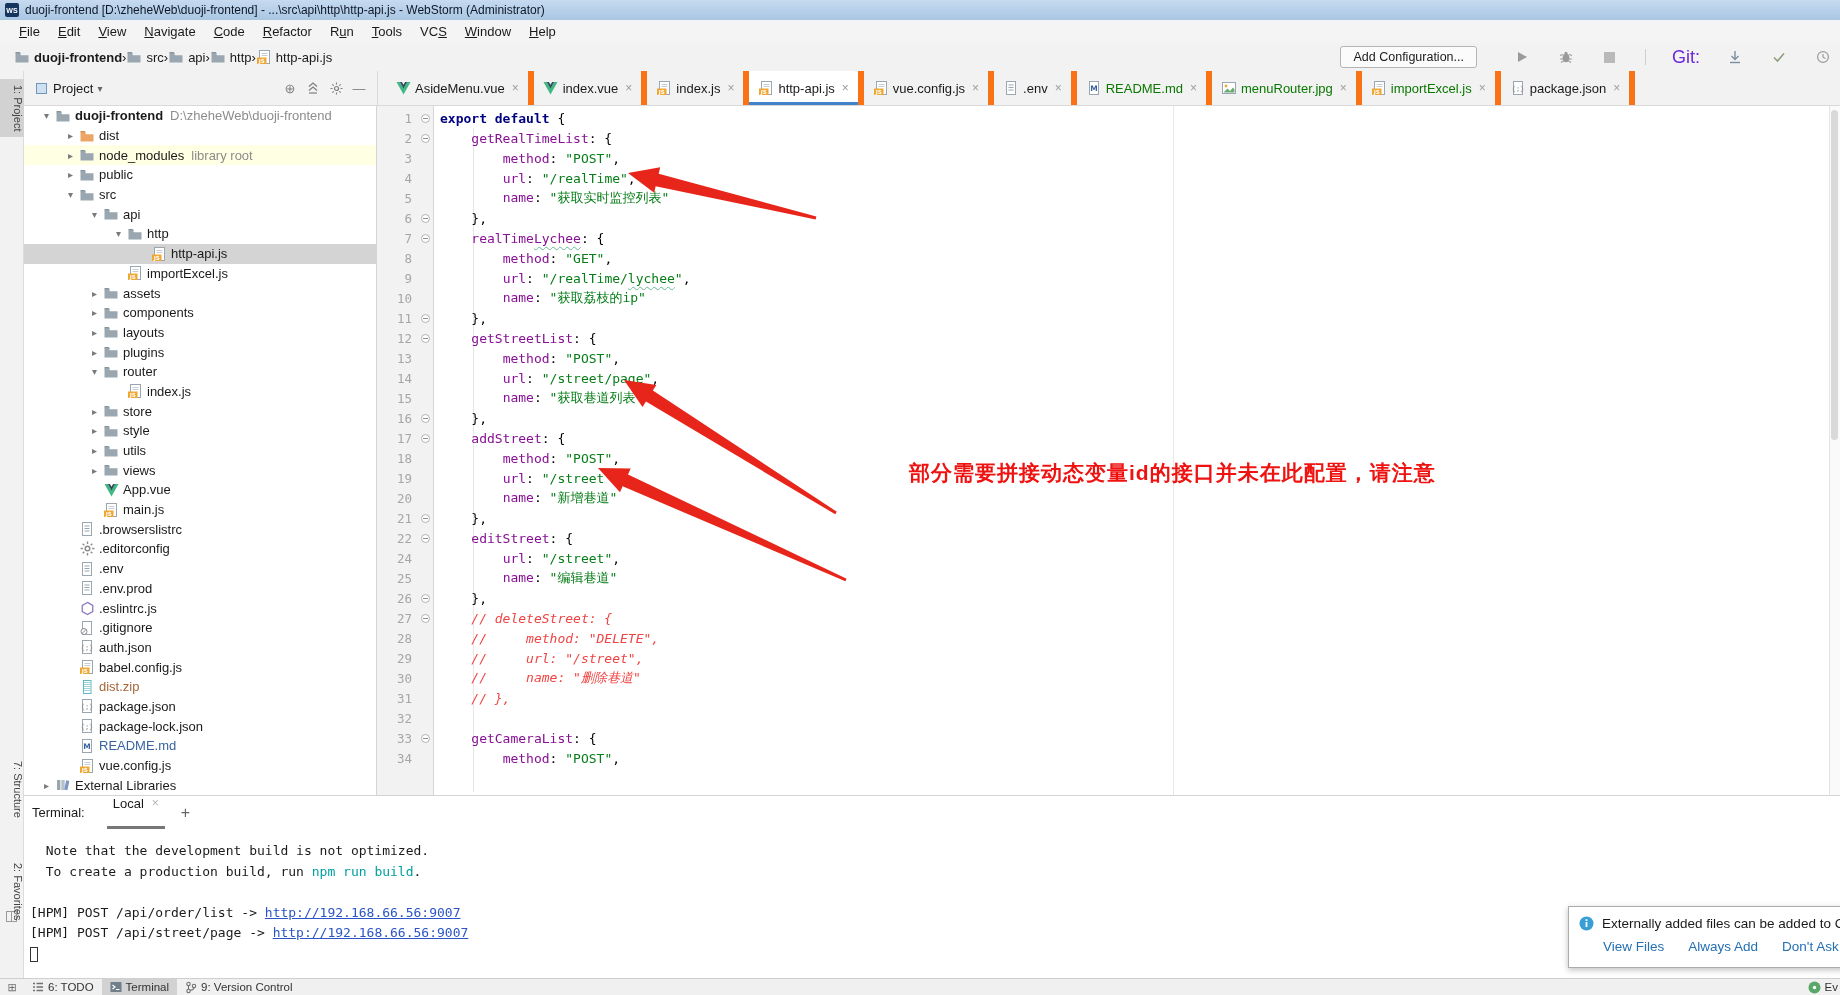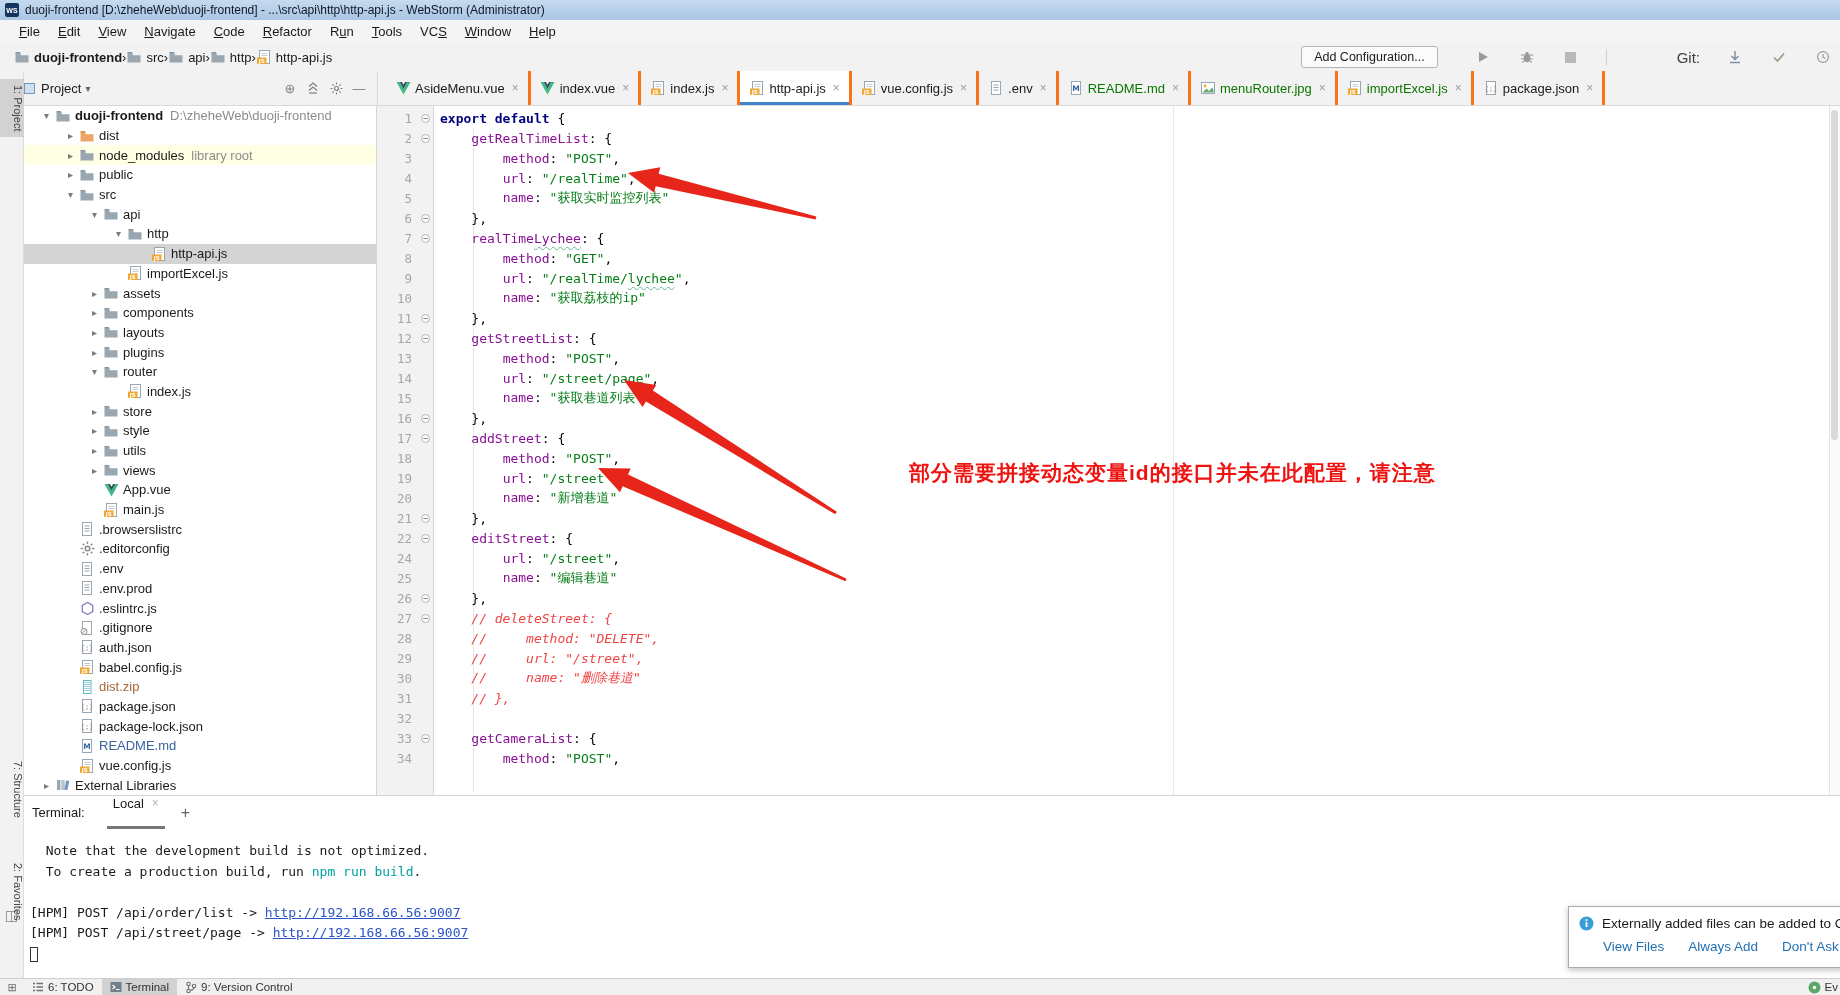--- a/index.html
+++ b/index.html
@@ -24,41 +24,41 @@
     display:flex; align-items:center; }
   #crumbs { display:flex; align-items:center; padding-left:14px; flex:1 1 auto; }
   .crumb { display:flex; align-items:center; font-size:13px; color:#1a1a1a; }
   .crumb.bold-crumb .crumb-label { font-weight:bold; }
   .icon16 { width:16px; height:16px; display:inline-flex; align-items:center; justify-content:center; margin-right:4px; flex:0 0 auto;}
   #toolbar-right { display:flex; align-items:center; gap:26px; padding-right:8px; }
   #add-config-btn { border:1px solid #b4b4b4; background:#fbfbfb; border-radius:3px; font-size:12.5px;
     color:#1a1a1a; padding:3px 12px; margin-right:10px; }
   .tb-icon { width:18px; height:18px; display:inline-flex; align-items:center; justify-content:center; color:#8a8a8a; font-size:13px; }
   .tb-sep { width:1px; height:16px; background:#cfcfcf; }
-  #git-label { font-size:15px; color:#404040;margin-left:44px; }
+  #git-label { font-size:18px; color:#6d28d9; }
 
   
   #leftstrip { position:absolute; left:0; top:71px; width:24px; height:907px; background:#f2f2f2; border-right:1px solid #dcdcdc; }
   .strip-tab { position:absolute; left:0; width:24px; display:flex; flex-direction:column; align-items:center;
     writing-mode:vertical-rl; font-size:11px; color:#444; padding:6px 0; }
   .strip-tab.active { background:#d2d2d2; }
   #strip-grid { position:absolute; left:6px; top:840px; width:11px; height:11px; border:1px solid #9a9a9a; }
   #strip-grid::after { content:""; position:absolute; left:4px; top:0; bottom:0; border-left:1px solid #9a9a9a; }
 
   
   #band { position:absolute; left:24px; top:71px; width:1816px; height:35px; background:#f2f2f2; border-bottom:1px solid #d9d9d9; }
-  #panel-header { position:absolute; left:0; top:0; width:353px; height:34px; display:flex; align-items:center; padding-left:0; }
+  #panel-header { position:absolute; left:0; top:0; width:353px; height:34px; display:flex; align-items:center; padding-left:12px; }
   #panel-title { font-size:13px; color:#1a1a1a; margin-right:4px; }
   #panel-caret { color:#666; font-size:10px; }
   #panel-header .ph-icons { margin-left:auto; display:flex; align-items:center; gap:7px; padding-right:10px; }
   .ph-icon { color:#7f7f7f; font-size:13px; width:16px; height:16px; display:inline-flex; align-items:center; justify-content:center; }
   #panel-win-icon { width:11px; height:11px; border:1px solid #7396bb; background:#cfe0f0; margin-right:6px; }
 
   #tabstrip { position:absolute; left:353px; top:0; right:0; height:34px; display:flex; align-items:stretch; padding-left:8px; border-left:1px solid #d9d9d9; }
-  .etab { display:flex; align-items:center; padding:0 9px; border-right:3px solid #f97316; font-size:13px; position:relative; background:transparent; }
+  .etab { display:flex; align-items:center; padding:0 9px; border-right:6px solid #f97316; font-size:13px; position:relative; background:transparent; }
   .etab.active { background:#ffffff; }
   .etab.active::after { content:""; position:absolute; left:0; right:0; bottom:0; height:3px; background:#4083c9; }
   .etab .close-x { color:#9c9c9c; font-size:12px; margin-left:7px; }
 
   
   #project-panel { position:absolute; left:24px; top:106px; width:353px; height:689px; background:#ffffff; border-right:1px solid #d4d4d4; overflow:hidden; }
   .tree-row { height:19.7px; display:flex; align-items:center; white-space:nowrap; }
   .tree-row.selected { background:#d4d4d4; }
   .tree-row.highlight { background:#ffffe4; }
   .tree-chev { width:17px; text-align:center; color:#7a7a7a; font-size:10px; flex:0 0 auto; }

